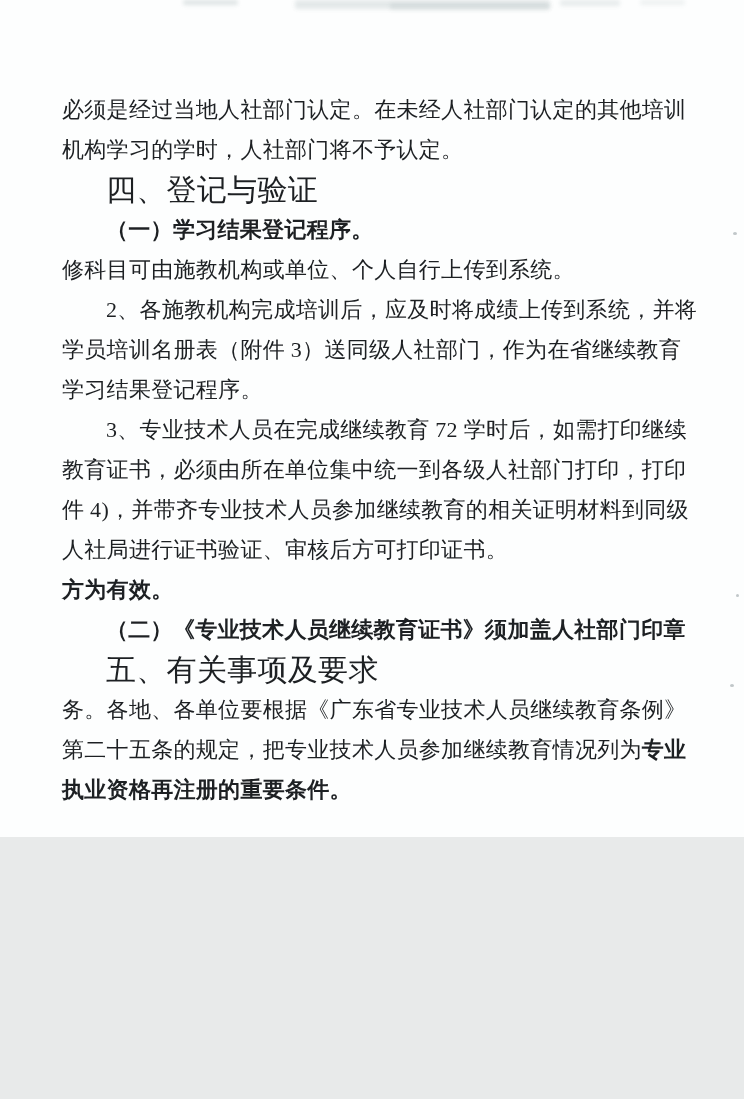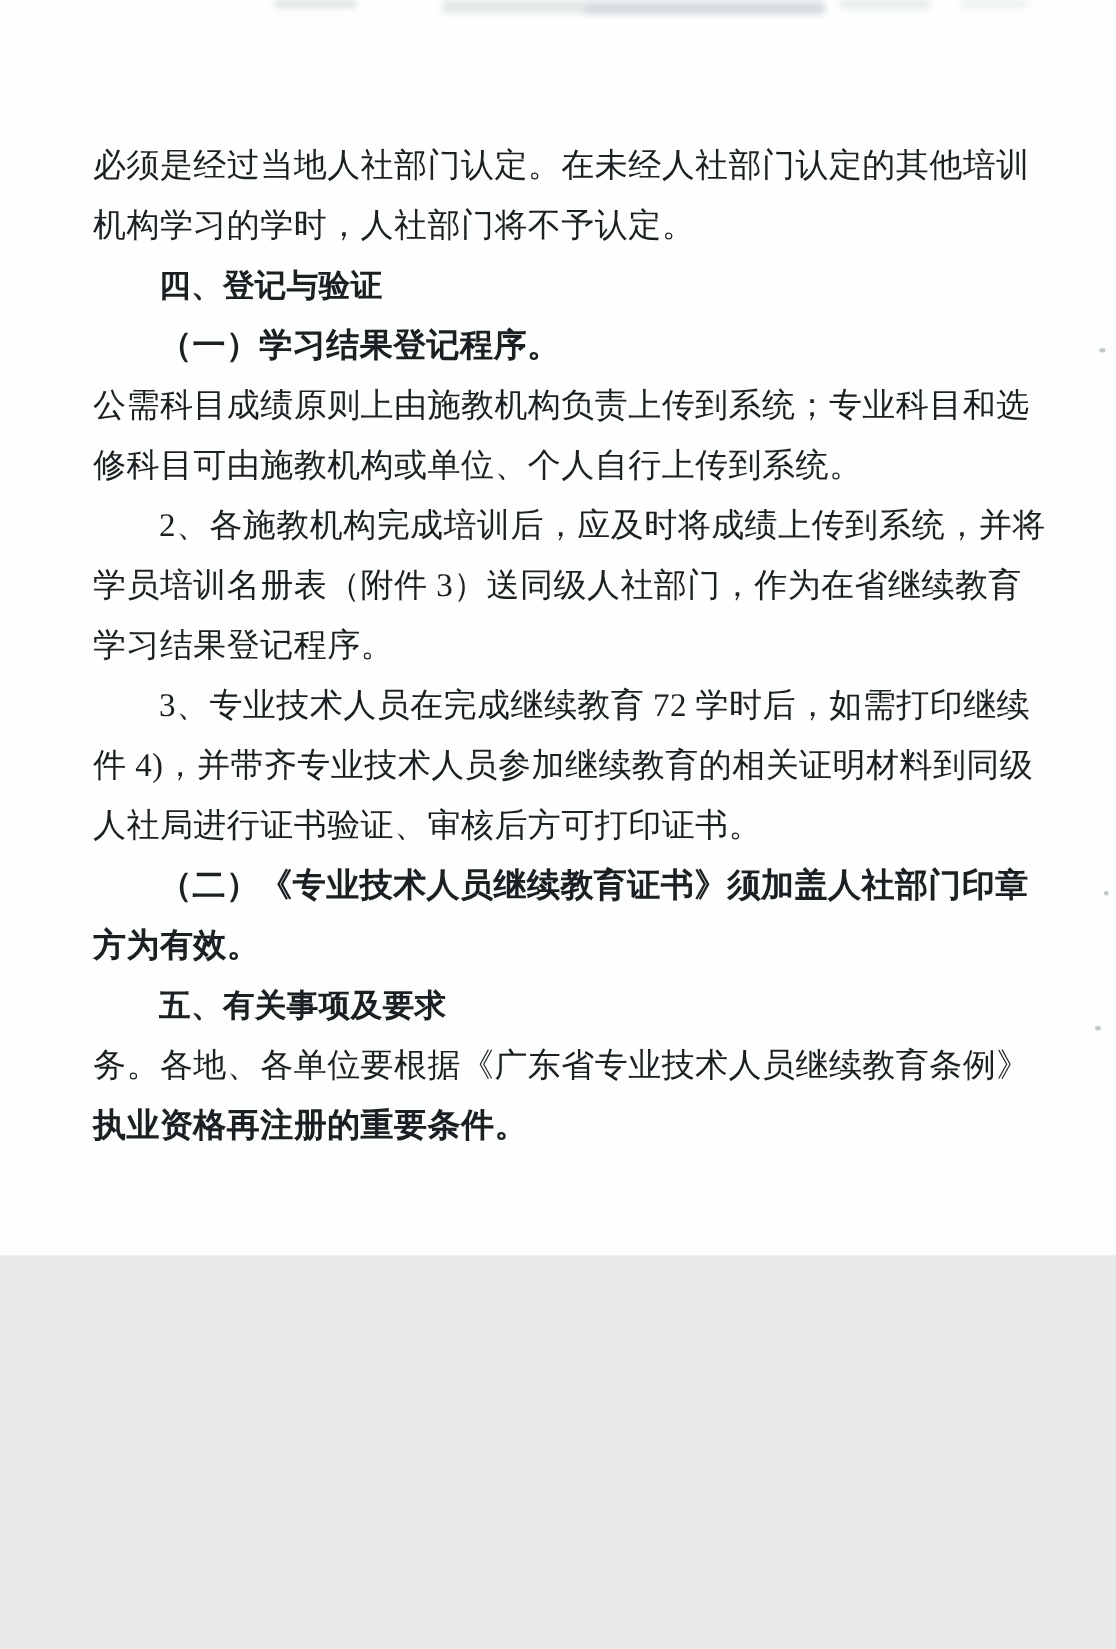--- a/index.html
+++ b/index.html
@@ -27,22 +27,22 @@
     height: 40px;
     line-height: 40px;
     font-size: 22px;
     letter-spacing: 0.3px;
     white-space: nowrap;
   }
   .line.indent { padding-left: 44px; }
   .seg-body { font-weight: 400; }
   .seg-heading {
     font-family: "Liberation Sans", "DejaVu Sans", sans-serif;
-    font-weight: 700;
-    font-size: 21px;
+    font-weight: 400;
+    font-size: 30px;
   }
   .seg-subheading { font-weight: 700; text-align: right; }
   .seg-bold { font-weight: 700; }
   .page-number {
     position: absolute;
     top: 1024px;
     left: 0;
     width: 100%;
     text-align: center;
     font-size: 15px;
@@ -85,29 +85,30 @@
   <div class="artifact speck" style="left:734px; top:905px; width:3px; height:3px;"></div>
 
   <div class="artifact bottom-line" style="left:240px; top:1092px; width:450px; height:3px;"></div>
   <div class="artifact smudge" style="left:565px; top:1080px; width:22px; height:8px; opacity:0.5;"></div>
 
   <div class="content">
       <div class="line"><span class="seg-body">必须是经过当地人社部门认定。在未经人社部门认定的其他培训</span></div>
       <div class="line"><span class="seg-body">机构学习的学时，人社部门将不予认定。</span></div>
       <div class="line indent"><span class="seg-heading">四、登记与验证</span></div>
       <div class="line indent"><span class="seg-subheading">（一）学习结果登记程序。</span></div>
-      <div class="line"><span class="seg-body">公需科目成绩原则上由施教机构负责上传到系统；专业科目和选</span></div>
       <div class="line"><span class="seg-body">修科目可由施教机构或单位、个人自行上传到系统。</span></div>
       <div class="line indent"><span class="seg-body">2、各施教机构完成培训后，应及时将成绩上传到系统，并将</span></div>
       <div class="line"><span class="seg-body">学员培训名册表（附件 3）送同级人社部门，作为在省继续教育</span></div>
       <div class="line"><span class="seg-body">学习结果登记程序。</span></div>
       <div class="line indent"><span class="seg-body">3、专业技术人员在完成继续教育 72 学时后，如需打印继续</span></div>
+      <div class="line"><span class="seg-body">教育证书，必须由所在单位集中统一到各级人社部门打印，打印</span></div>
       <div class="line"><span class="seg-body">件 4)，并带齐专业技术人员参加继续教育的相关证明材料到同级</span></div>
       <div class="line"><span class="seg-body">人社局进行证书验证、审核后方可打印证书。</span></div>
+      <div class="line"><span class="seg-subheading">方为有效。</span></div>
       <div class="line indent"><span class="seg-subheading">（二）《专业技术人员继续教育证书》须加盖人社部门印章</span></div>
-      <div class="line"><span class="seg-subheading">方为有效。</span></div>
       <div class="line indent"><span class="seg-heading">五、有关事项及要求</span></div>
       <div class="line"><span class="seg-body">务。各地、各单位要根据《广东省专业技术人员继续教育条例》</span></div>
+      <div class="line"><span class="seg-body">第二十五条的规定，把专业技术人员参加继续教育情况列为</span><span class="seg-bold">专业</span></div>
       <div class="line"><span class="seg-bold">执业资格再注册的重要条件。</span></div>
     </div>
 
   <div class="page-number">- 4 -</div>
 </div>
 
 </body></html>

